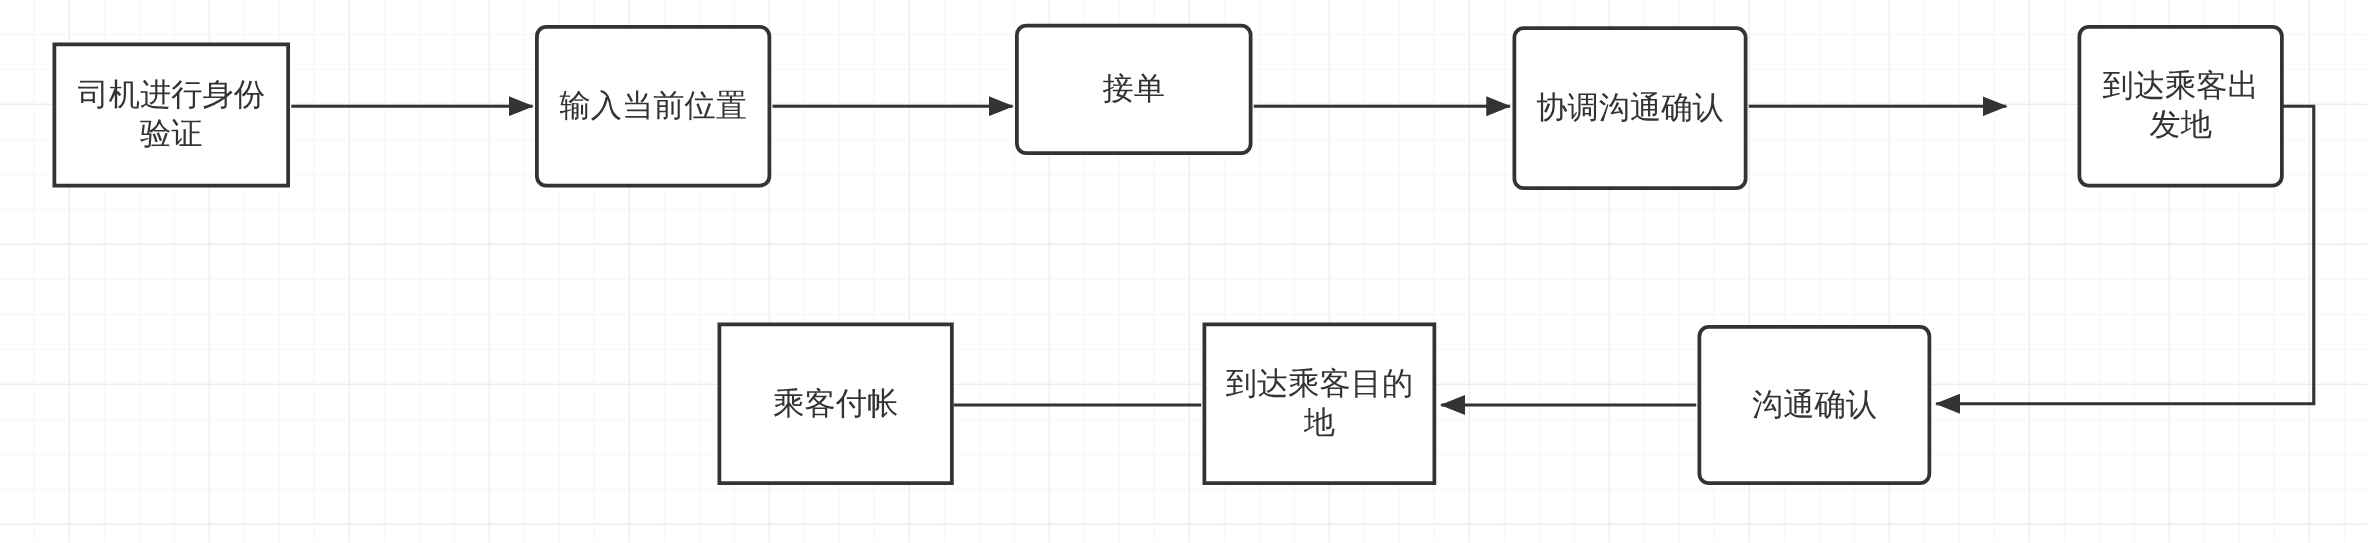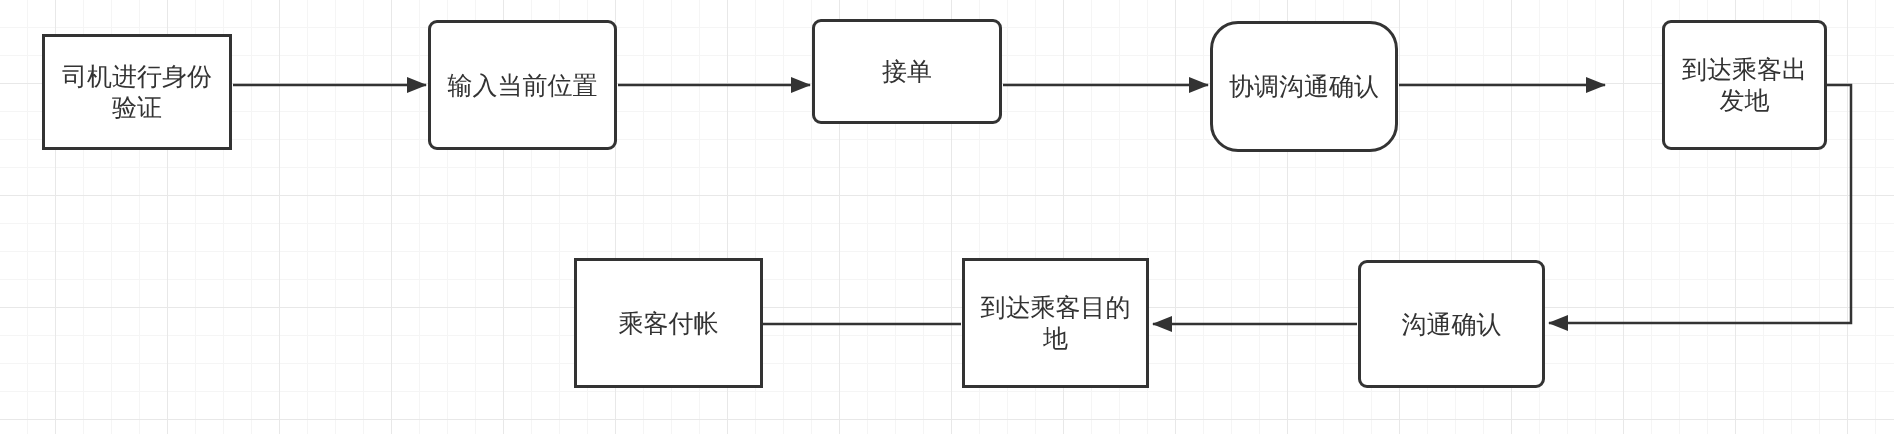--- a/index.html
+++ b/index.html
@@ -74,21 +74,21 @@
   </div>
 
   <div class="node rounded" style="left:428px; top:20px; width:189px; height:130px;justify-content:center;">
     <span>输入当前位置</span>
   </div>
 
   <div class="node rounded" style="left:812px; top:19px; width:190px; height:105px;">
     <span>接单</span>
   </div>
 
-  <div class="node rounded" style="left:1210px; top:21px; width:188px; height:131px;border-radius:28px;">
+  <div class="node rounded" style="left:1210px; top:21px; width:188px; height:131px;">
     <span>协调沟通确认</span>
   </div>
 
   <div class="node rounded" style="left:1662px; top:20px; width:165px; height:130px;font-family:Liberation Serif, serif;">
     <span>到达乘客出发地</span>
   </div>
 
   <div class="node rounded" style="left:1358px; top:260px; width:187px; height:128px;">
     <span>沟通确认</span>
   </div>

